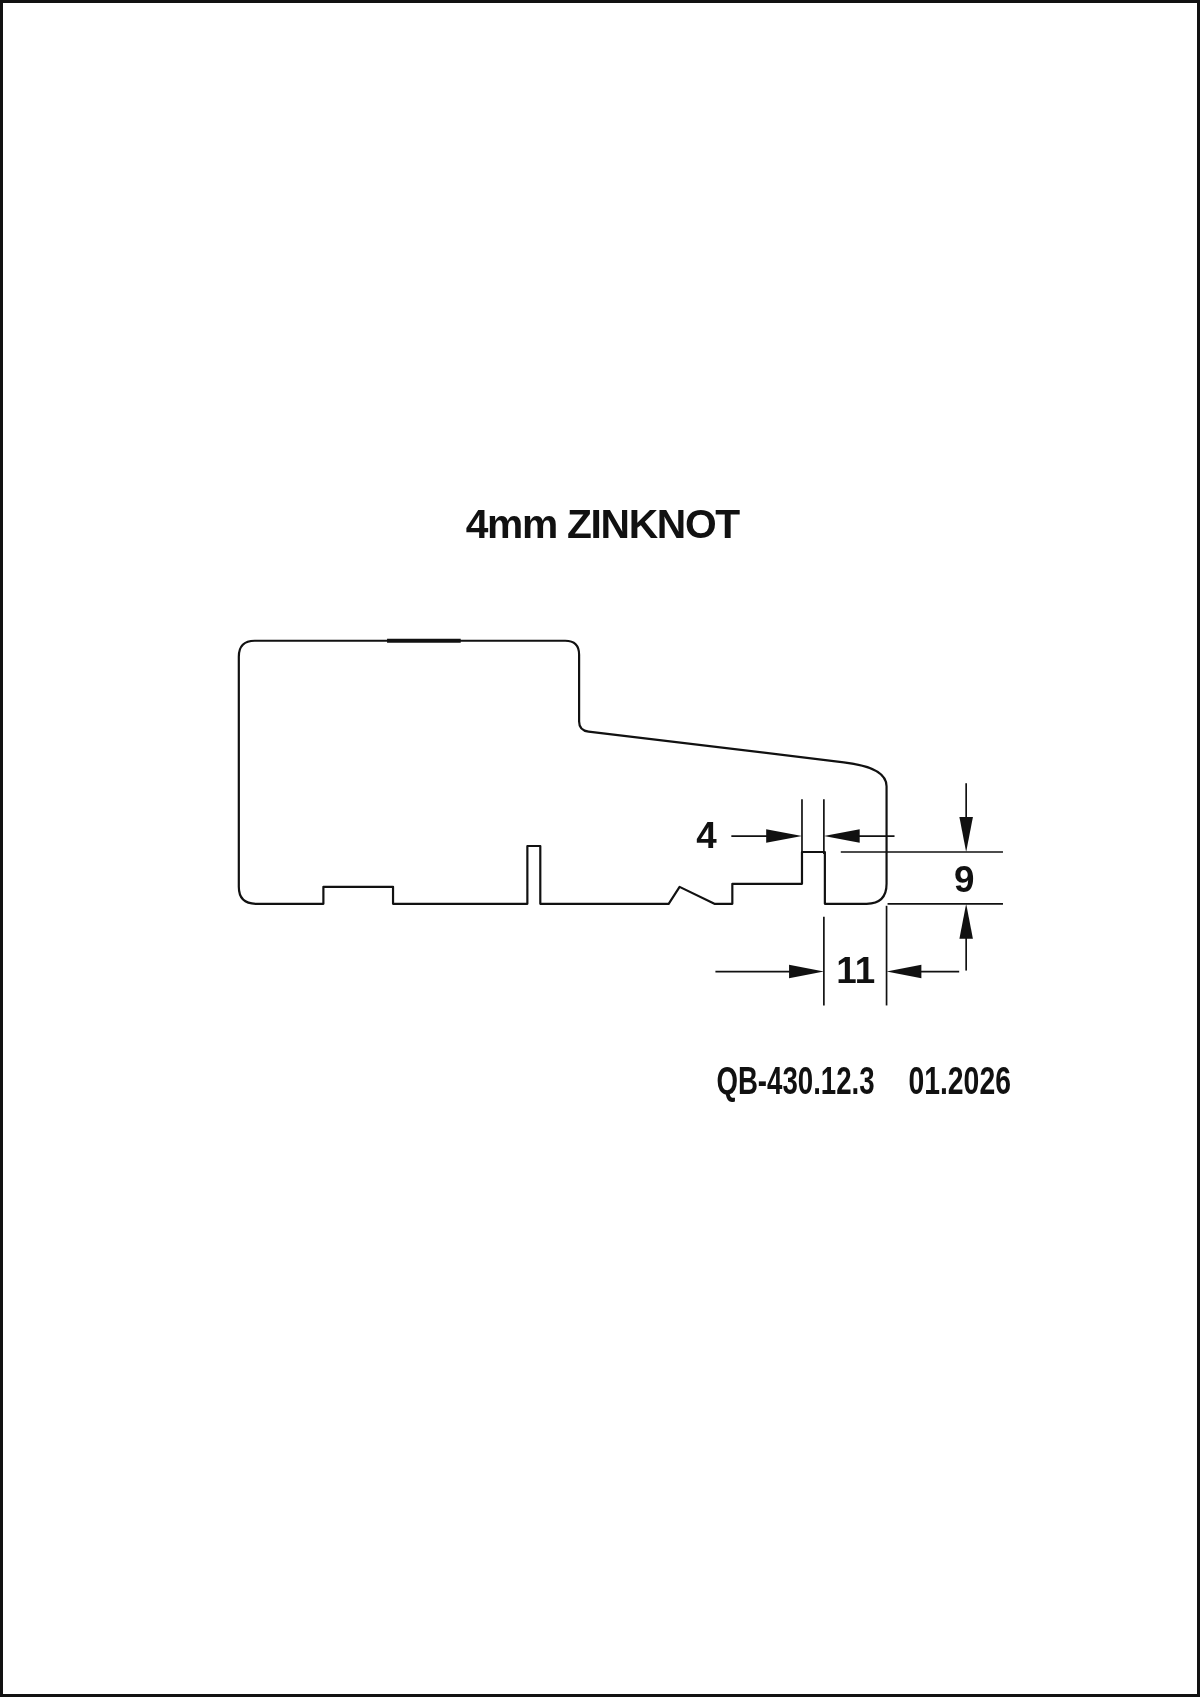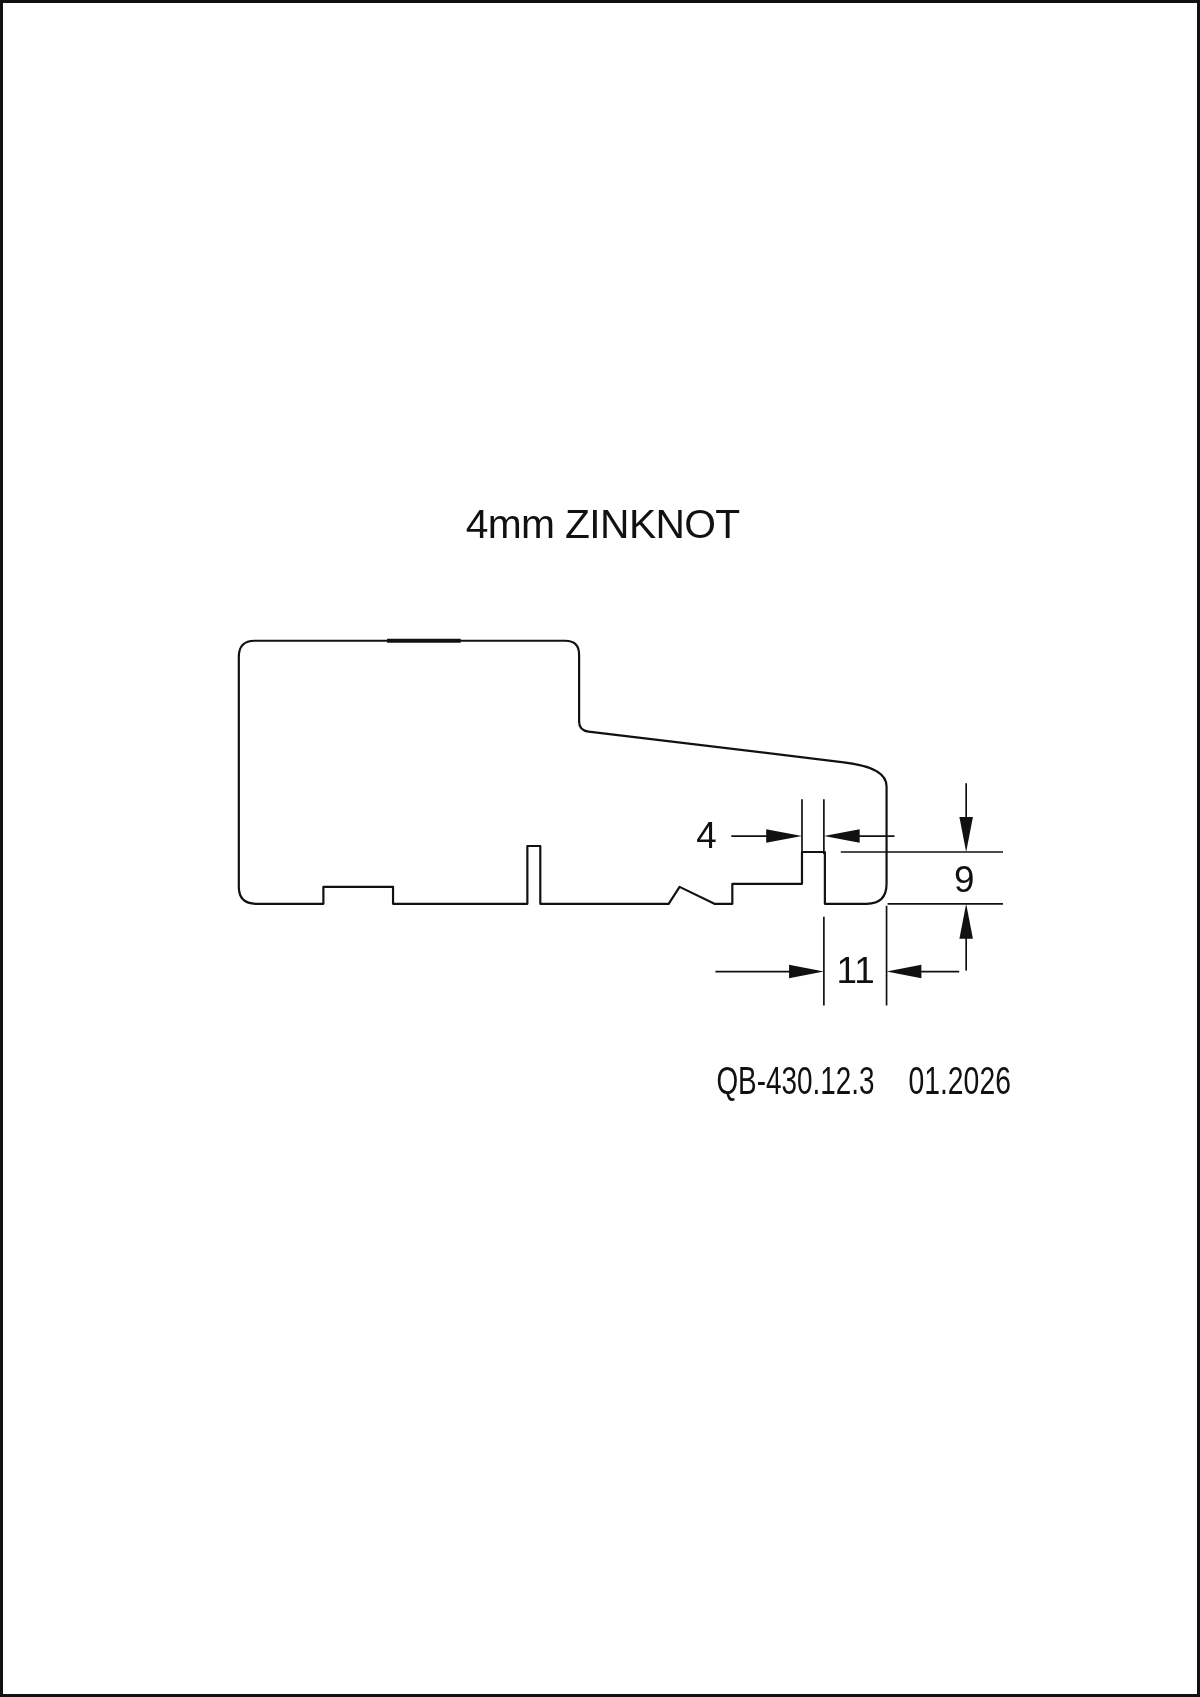--- a/index.html
+++ b/index.html
@@ -4,20 +4,21 @@
 <style>
   html, body { margin: 0; padding: 0; background: #ffffff; }
   .page {
     position: relative;
     width: 1194px;
     height: 1691px;
     background: #ffffff;
     border: 3px solid #111111;
     overflow: hidden;
     font-family: "Liberation Sans", sans-serif;
+    font-weight: bold;
   }
   .page svg { position: absolute; left: 0; top: 0; width: 100%; height: 100%; }
   .outline {
     fill: none;
     stroke: #111111;
     stroke-width: 2.2;
     stroke-linejoin: round;
     stroke-linecap: round;
   }
   .thickseg { stroke: #111111; stroke-width: 3.8; stroke-linecap: butt; }

